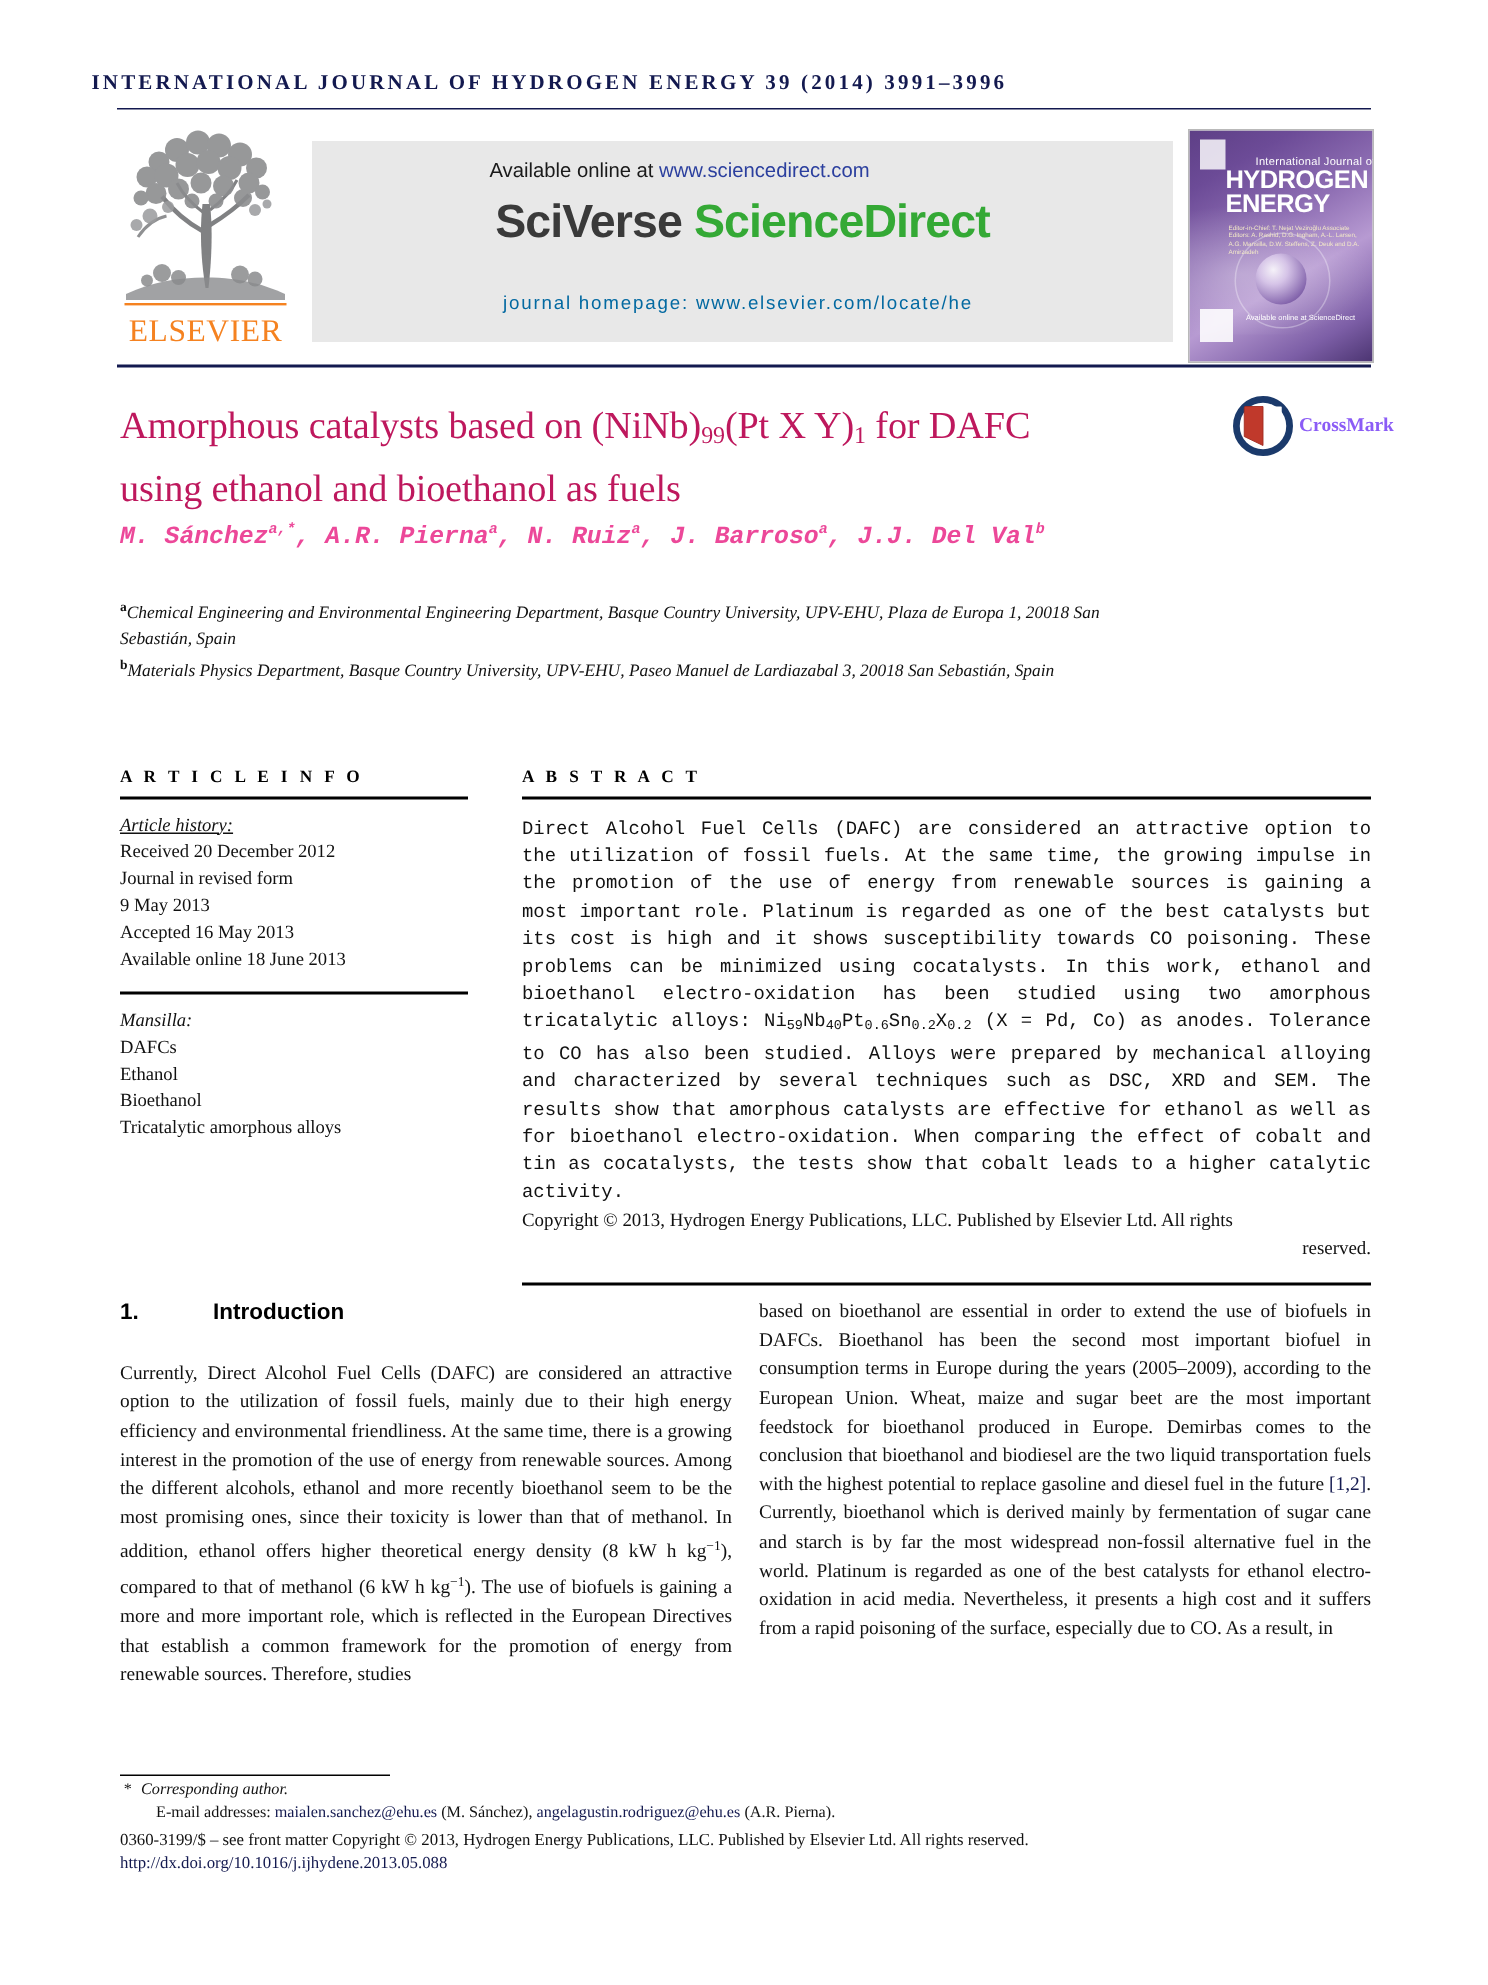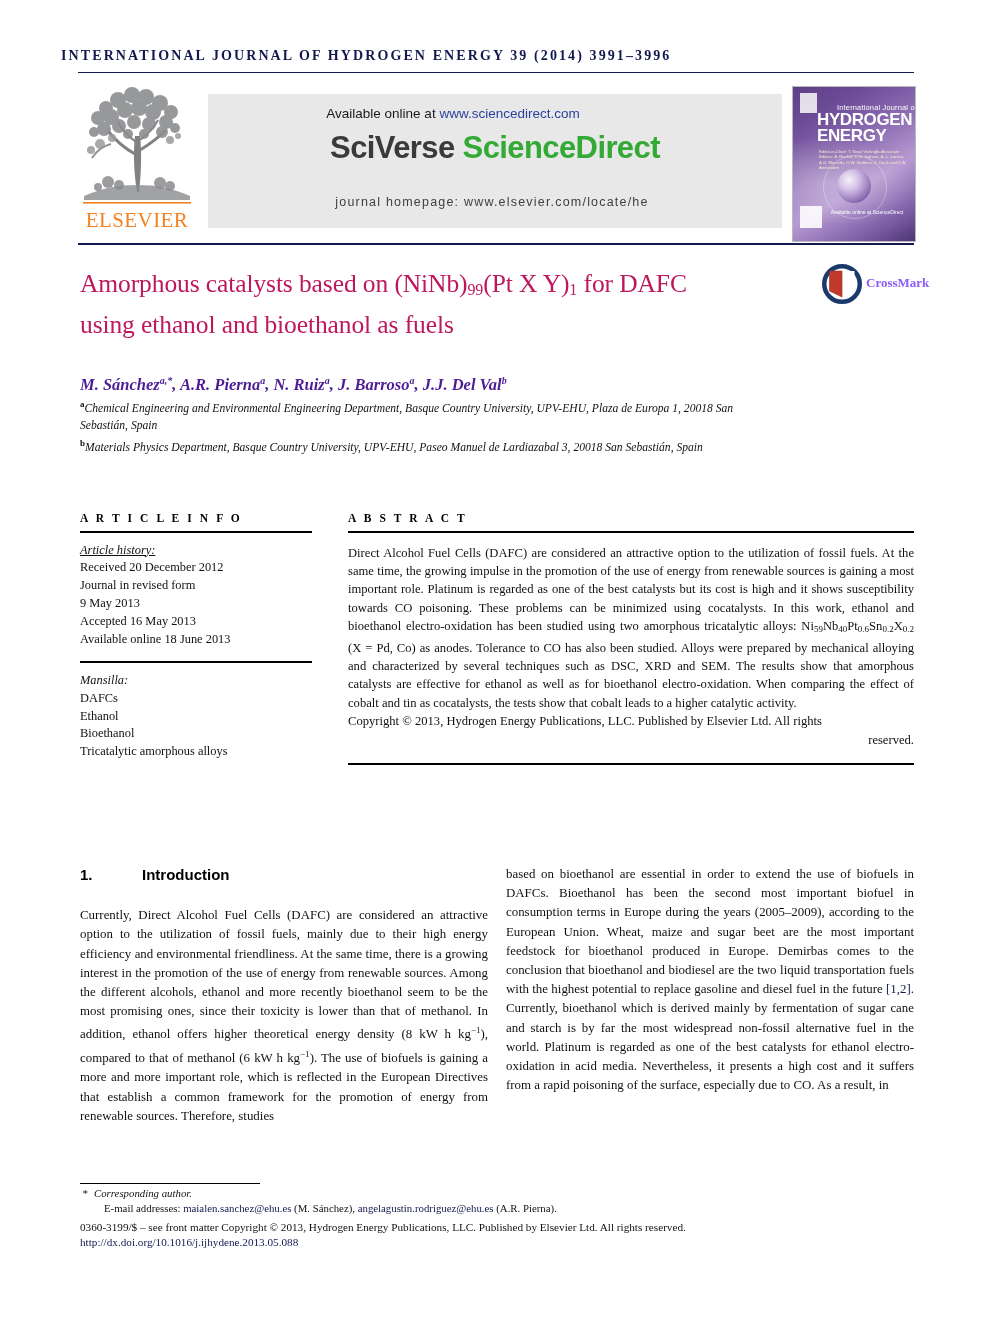--- a/index.html
+++ b/index.html
@@ -51,21 +51,21 @@
   .sd-logo{
     position:absolute;left:0;top:36px;width:574px;text-align:center;
     font-family:"Liberation Sans", sans-serif;
     font-size:31px;font-weight:bold;letter-spacing:-0.6px;
   }
   .sd-logo .sci{color:#3a3a3a;text-align:center;}
   .sd-logo .green{color:#34a935;}
   .sd-home{
     position:absolute;left:0;top:101px;width:568px;text-align:center;
     font-family:"Liberation Sans", sans-serif;font-size:12.5px;
-    letter-spacing:1.2px;color:#404040;
+    letter-spacing:1.2px;color:#0369a1;
   }
 
   .cover{
     position:absolute;left:714px;top:2px;width:122px;height:154px;
     border:1px solid #b9b9b9;
     background:linear-gradient(150deg,#5e3f86 0%,#6c4b97 18%,#8f6fb4 42%,#b79ad2 62%,#7c5ea6 85%,#4c3572 100%);
     overflow:hidden;
   }
   .cover .glow{
     position:absolute;left:-18px;top:46px;width:150px;height:90px;
@@ -126,23 +126,23 @@
   .crossmark .cm-circle{
     position:absolute;left:0;top:2px;width:40px;height:40px;
   }
   .crossmark .cm-text{
     position:absolute;left:44px;top:13px;
     font-family:"Liberation Serif", serif;font-size:13px;font-weight:bold;color:#8b5cf6;
   }
 
   
   .authors{
-    position:absolute;left:80px;top:374px;width:740px;
-    font-family:Liberation Serif, serif;
-    font-size:16.5px;font-style:italic;font-weight:bold;color:#4c1d95;
+    position:absolute;left:80px;top:348px;width:740px;
+    font-family:Liberation Mono, monospace;
+    font-size:16.5px;font-style:italic;font-weight:bold;color:#ec4899;
   }
   .authors sup{font-size:10px;}
 
   .affils{
     position:absolute;left:80px;top:396px;width:700px;
     font-family:"Liberation Serif", serif;
     font-size:11.6px;font-style:italic;line-height:17.5px;color:#111;
   }
   .affils sup{font-size:9px;font-style:normal;font-weight:bold;}
 
@@ -162,21 +162,21 @@
   }
   .hist .lbl{font-style:italic;text-decoration:underline;}
   .kw-wrap{margin-top:13px;}
   .kw{
     font-family:"Liberation Serif", serif;
     font-size:12.4px;line-height:17.8px;color:#111;margin-top:9px;
   }
   .kw .lbl{font-style:italic;}
 
   .abstract{
-    font-family:Liberation Serif, serif;
+    font-family:Liberation Mono, monospace;
     font-size:12.6px;line-height:18.4px;color:#111;
     text-align:justify;margin-top:11px;
   }
   .abstract p{margin:0;}
   .abstract sub{font-size:9px;vertical-align:-2px;}
   .copyright{
     font-family:"Liberation Serif", serif;
     font-size:12.6px;line-height:18.4px;color:#111;text-align:justify;
   }
   .copyright .endline{display:block;text-align:right;}

